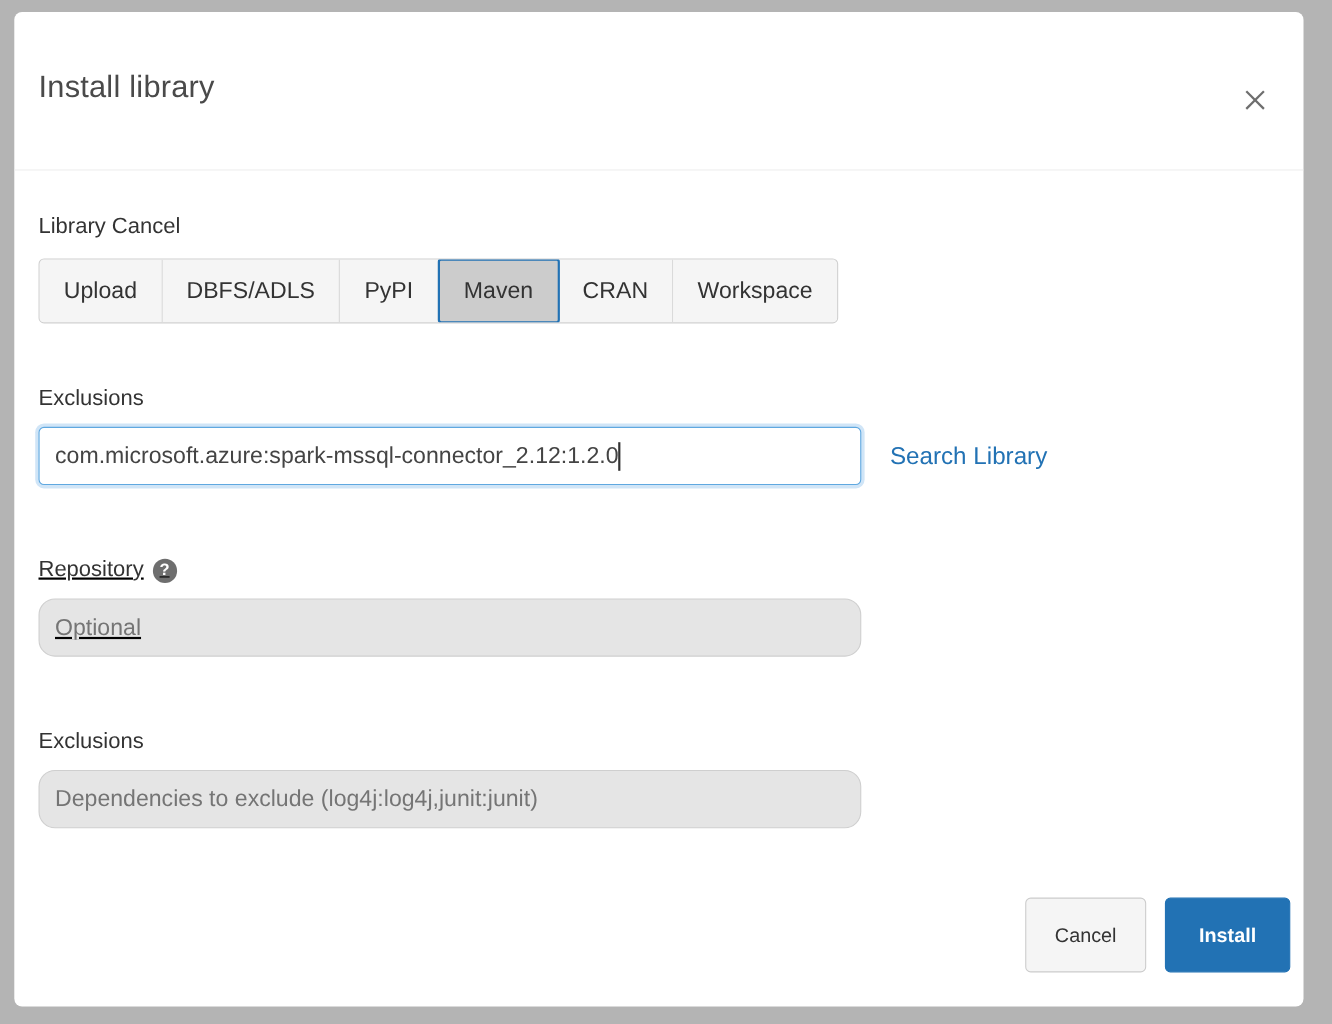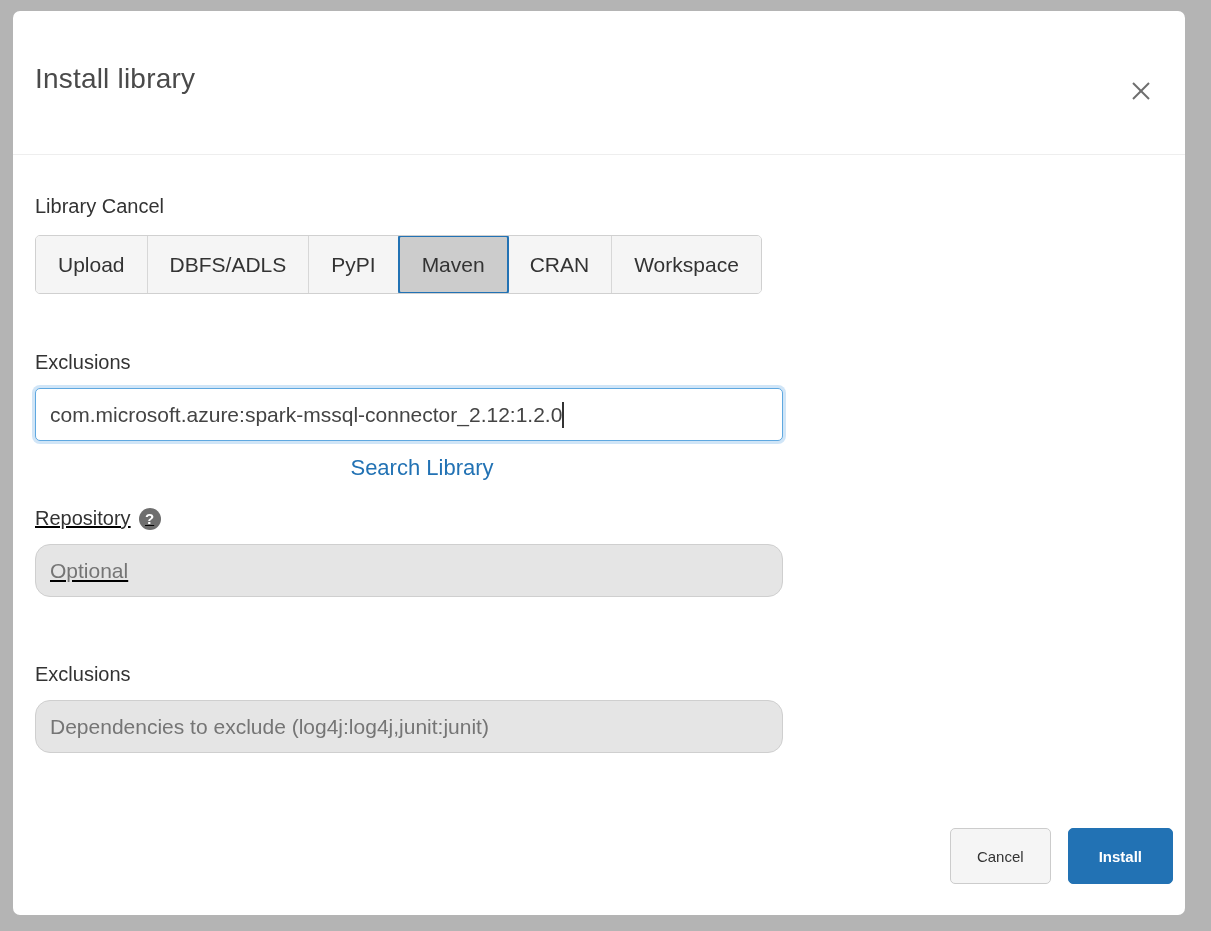--- a/index.html
+++ b/index.html
@@ -116,21 +116,21 @@
     font-size: 21px;
     color: #444444;
     padding: 0 14px;
     border: 1px solid #cfcfcf;
     border-radius: 15px;
     background: #e5e5e5;
     outline: none;
     display: block;
   }
   .text-input::placeholder { color: #757575; opacity: 1; }
-  #coordinates-row { display: flex; align-items: center; flex-direction: column; }
+  #coordinates-row { display: flex; align-items: center; }
   #search-packages-link {
     margin-left: 26px;
     margin-top: 14px;
     font-size: 22px;
     color: #2272b4;
     text-decoration: none;
     cursor: pointer;
     white-space: nowrap;
   }
   .caret {
@@ -173,22 +173,22 @@
   #modal-footer {
     position: absolute;
     right: 12px;
     bottom: 31px;
     display: flex;
     gap: 17px;
     align-items: center;
   }
   .btn {
     font-family: "Liberation Sans", sans-serif;
-    font-size: 15px;
-    height: 56px;
+    font-size: 18px;
+    height: 68px;
     border-radius: 5px;
     cursor: pointer;
     padding: 0 26px;
     box-sizing: border-box;
   }
   #cancel-button {
     background: #f5f5f5;
     border: 1px solid #cccccc;
     color: #333333;
   }

